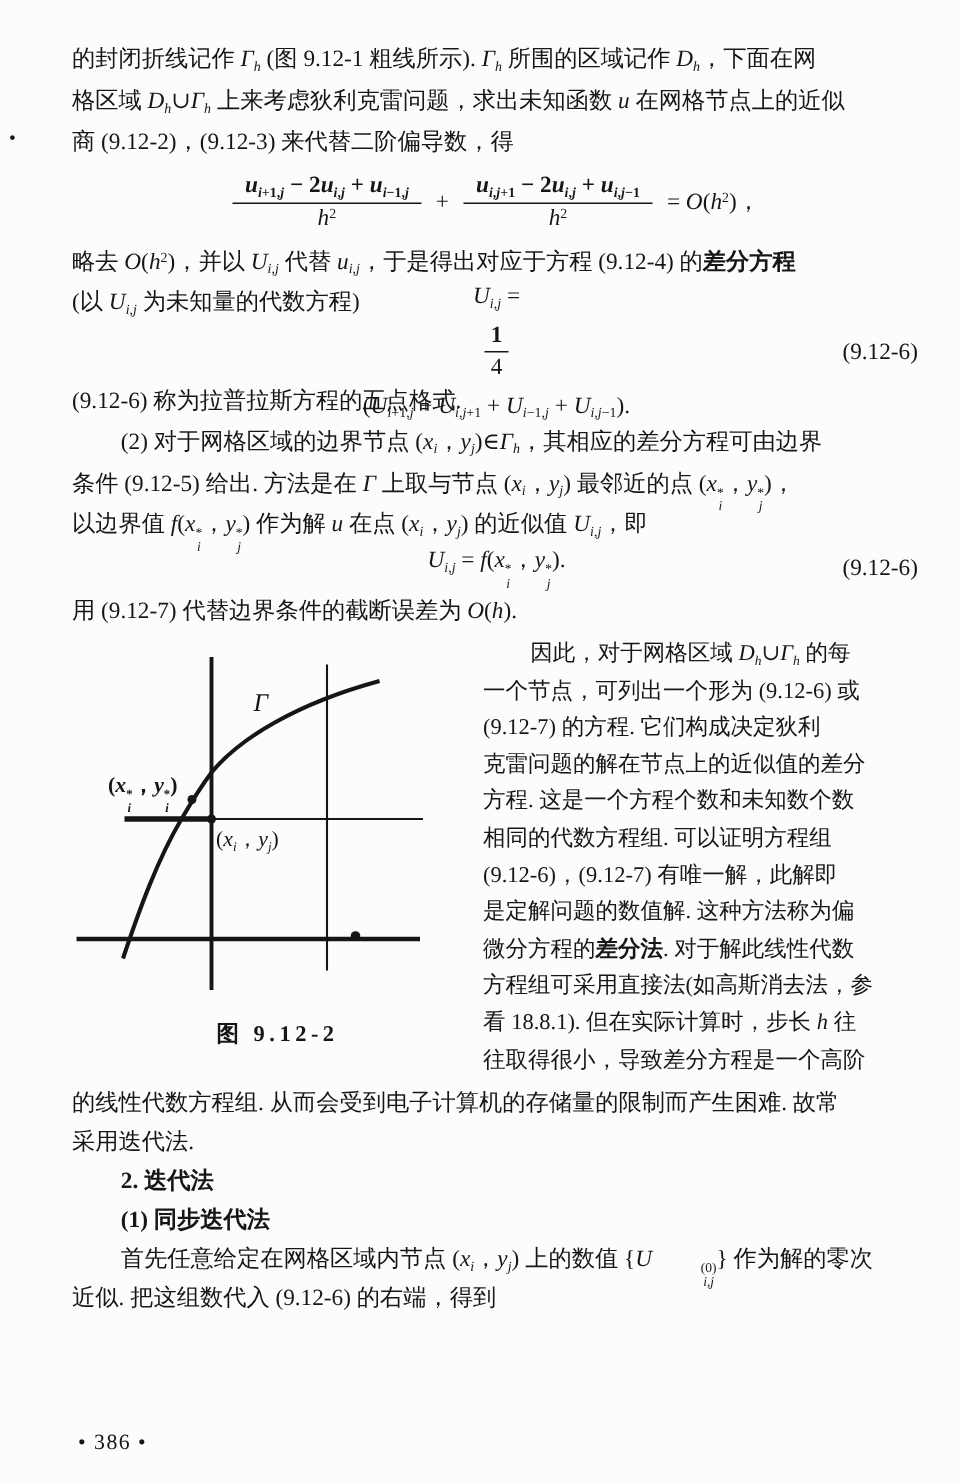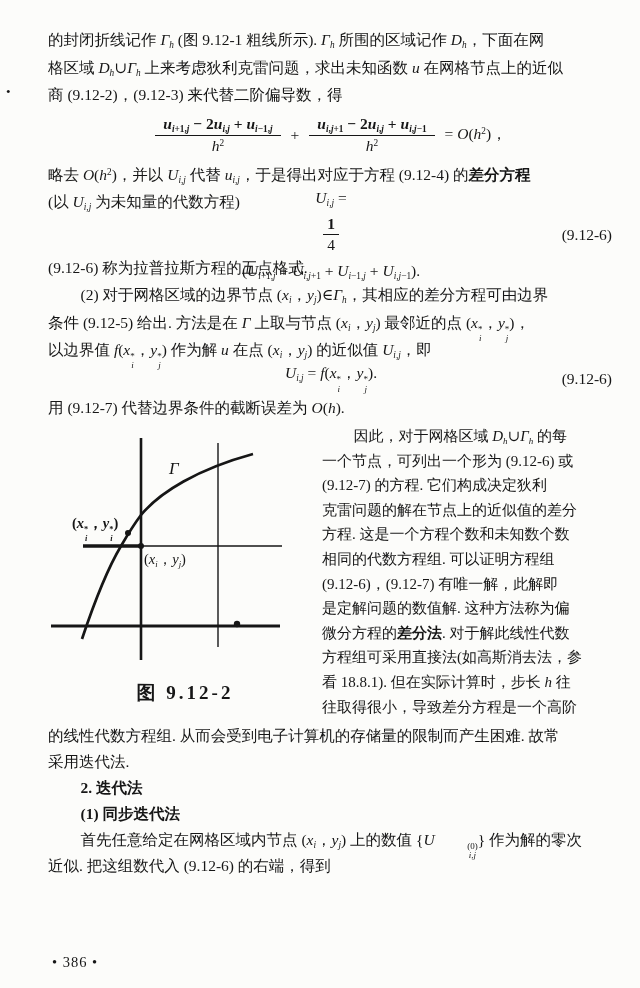--- a/index.html
+++ b/index.html
@@ -28,21 +28,21 @@
   .frac .fd { display:block; padding-top:1px; }
   .frac.small .fn { padding:0 4px 1px; border-bottom-width:1.2px; }
   .eq-tag { position:absolute; right:2px; top:50%; transform:translateY(-50%); }
   .two-col { display:flex; margin-top:2px; }
   .fig { position:relative; width:274px; height:300px; flex:0 0 274px; }
   .fig svg { position:absolute; left:0; top:0; }
   .fig-label { position:absolute; font-size:14.5px; white-space:nowrap; }
   .fig-label.bold { font-weight:bold; }
   .gamma { font-style:italic; font-size:17px; }
   .fig-caption { position:absolute; left:0; top:257px; width:274px; text-align:center;
-                 font-weight:bold; font-size:19px; letter-spacing:3px; }
+                 font-weight:bold; font-size:15px; letter-spacing:3px; }
   .rcol { flex:1; font-size:15px; padding-top:1px; }
   .rcol .ln { line-height:24.6px; height:24.6px; }
   .bottom .ln { line-height:26px; height:26px; }
   .h-num { font-weight:bold; }
   .page-number { position:absolute; left:52px; top:954px; font-size:14.5px; letter-spacing:1px;text-align:right; }
   .margin-dot { position:absolute; left:6px; top:84px; font-size:13px; }
 </style>
 </head>
 <body>
 

